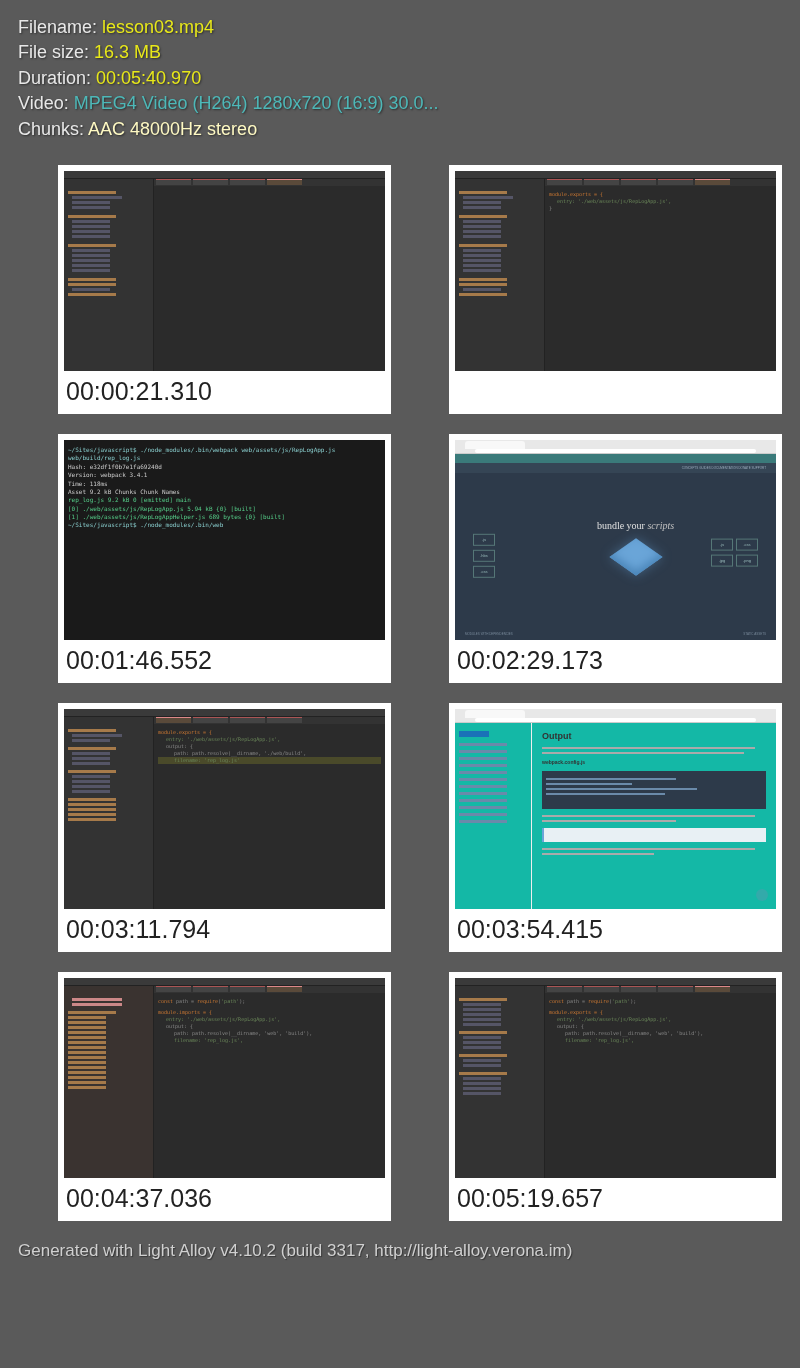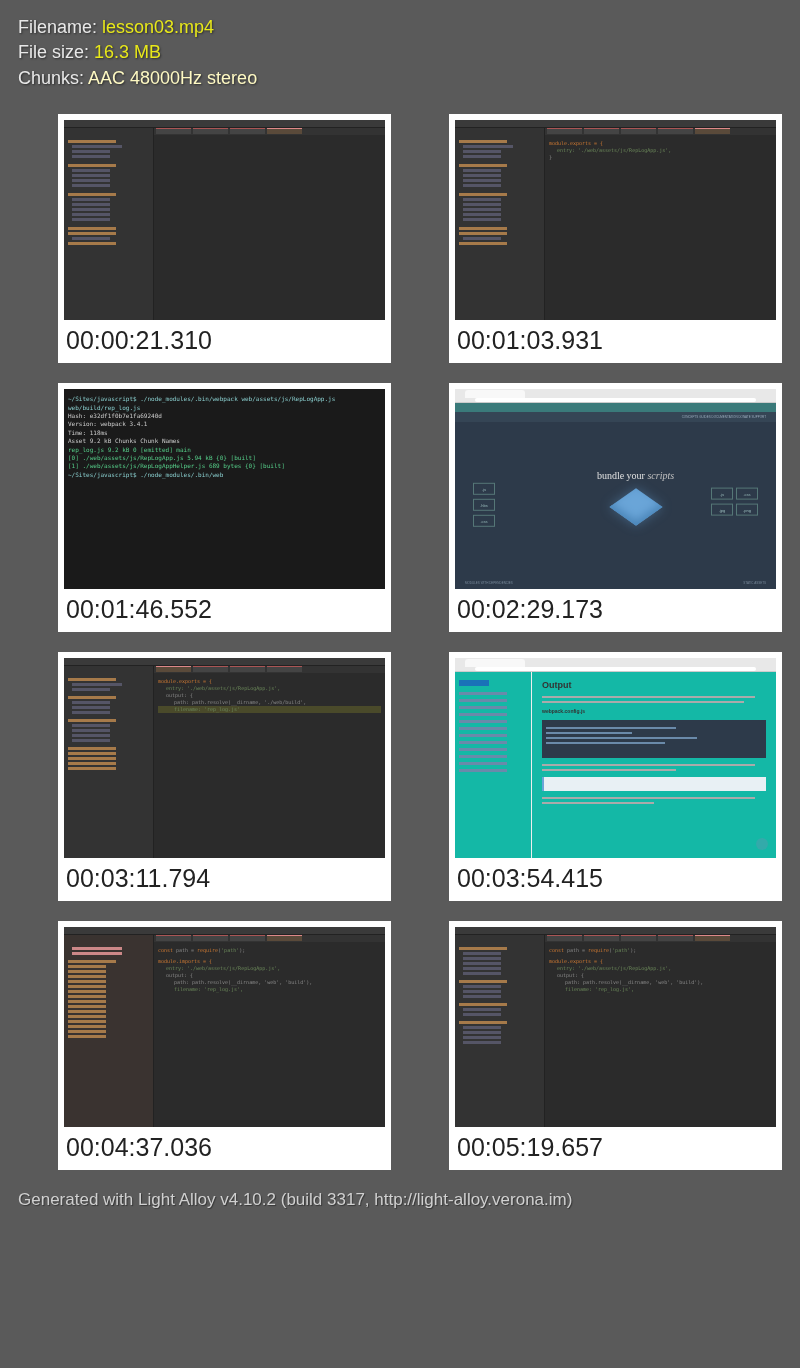--- a/index.html
+++ b/index.html
@@ -278,20 +278,26 @@
 <body>
 
 <div class="info-block">
   <div class="info-row">
     <span class="info-label">Filename: </span><span class="info-value-yellow">lesson03.mp4</span>
   </div>
   <div class="info-row">
     <span class="info-label">File size: </span><span class="info-value-yellow">16.3 MB</span>
   </div>
   <div class="info-row">
+    <span class="info-label">Duration: </span><span class="info-value-yellow">00:05:40.970</span>
+  </div>
+  <div class="info-row">
+    <span class="info-label">Video: </span><span class="info-value-cyan">MPEG4 Video (H264) 1280x720 (16:9) 30.0...</span>
+  </div>
+  <div class="info-row">
     <span class="info-label">Chunks: </span><span class="info-value-orange">AAC 48000Hz stereo</span>
   </div>
 </div>
 
 <div class="thumb-grid">
 
   <div class="thumb-card">
     <div class="thumb-image">
       <div class="ide-dark">
         <div class="ide-topbar"></div>
@@ -362,21 +368,20 @@
         </div>
         <div class="ide-main">
           <div class="ide-code-content">
             <div><span class="code-kw">module.exports = {</span></div>
             <div style="padding-left:8px;"><span class="code-str">entry: './web/assets/js/RepLogApp.js',</span></div>
             <div>}</div>
           </div>
         </div>
       </div>
     </div>
-    <div class="thumb-timestamp">00:01:03.931</div>
   </div>
 
   <div class="thumb-card">
     <div class="thumb-image">
       <div class="terminal">
         <div class="term-cyan">~/Sites/javascript$ ./node_modules/.bin/webpack web/assets/js/RepLogApp.js web/build/rep_log.js</div>
         <div>Hash: e32df1f0b7e1fa69240d</div>
         <div>Version: webpack 3.4.1</div>
         <div>Time: 118ms</div>
         <div>    Asset   9.2 kB   Chunks          Chunk Names</div>

